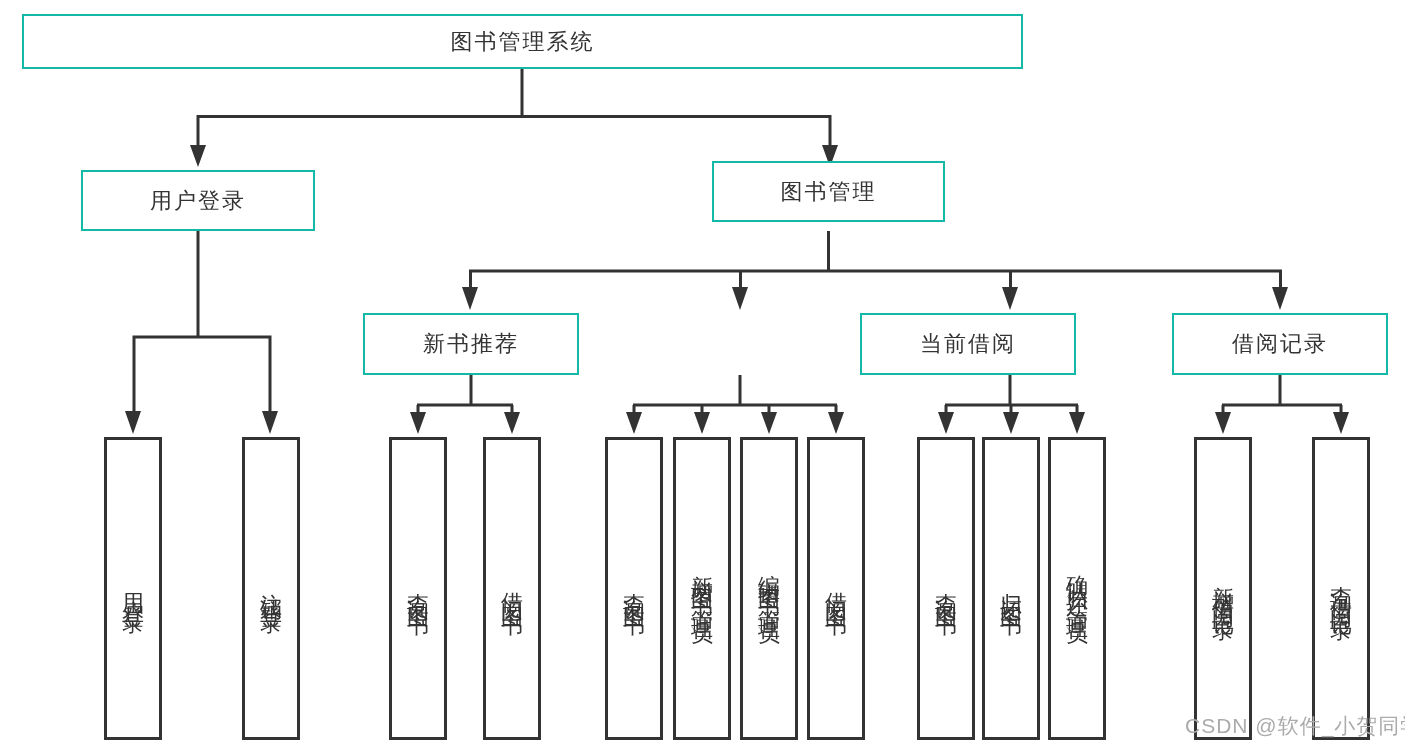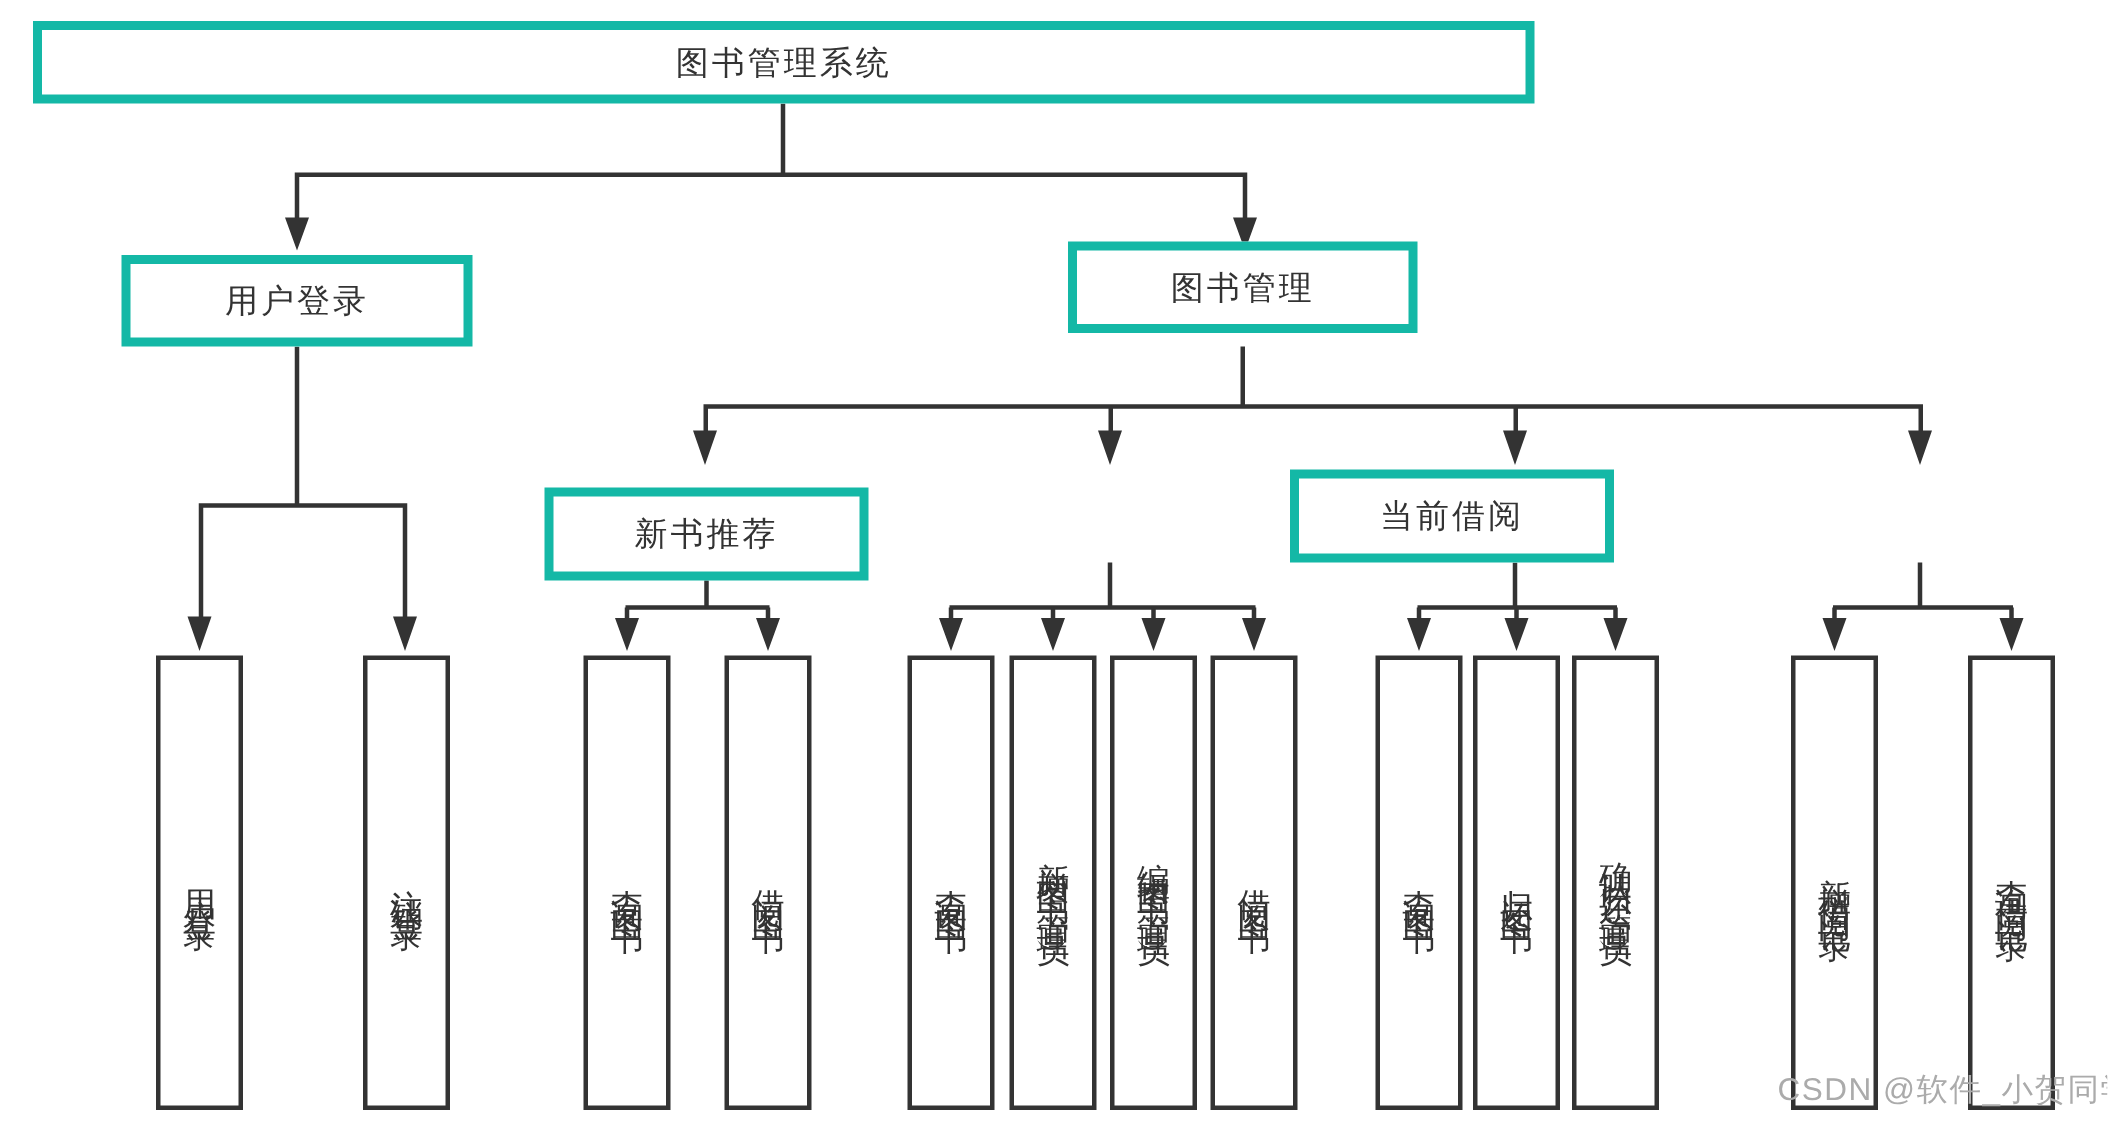--- a/index.html
+++ b/index.html
@@ -9,21 +9,21 @@
     height: 747px;
     background: #ffffff;
     font-family: "Liberation Sans", sans-serif;
     overflow: hidden;
   }
   svg.connectors { position: absolute; left: 0; top: 0; }
   .box {
     position: absolute;
     box-sizing: border-box;
     background: #ffffff;
-    border: 6px solid #14b8a6;
+    border: 2px solid #14b8a6;
     color: #333333;
     display: flex;
     align-items: center;
     justify-content: center;
     font-size: 22px;
     letter-spacing: 2px;
     white-space: nowrap;
   }
   .vbox {
     position: absolute;
@@ -38,21 +38,21 @@
     text-orientation: mixed;
     text-align: center;
     line-height: 52px;
     font-size: 22px;
     letter-spacing: 7px;
   }
   .root  { left: 22px;  top: 14px;  width: 1001px; height: 55px; }
   .l2a   { left: 81px;  top: 170px; width: 234px;  height: 61px; }
   .l2b   { left: 712px; top: 161px; width: 233px;  height: 61px; }
   .l3    { top: 313px; height: 62px; width: 216px; }
-  .l3a   { left: 363px; margin-top: 12px; }
+  .l3a   { left: 363px; }
   .l3b   { left: 632px; }
   .l3c   { left: 860px; }
   .l3d   { left: 1172px; }
   .leaf1  { left: 104px; }
   .leaf2  { left: 242px; }
   .leaf3  { left: 389px; }
   .leaf4  { left: 483px; }
   .leaf5  { left: 605px; }
   .leaf6  { left: 673px; }
   .leaf7  { left: 740px; }
@@ -107,20 +107,21 @@
              M1333 412 L1349 412 L1341 434 Z"></path>
   </svg>
 
   <div class="box root">图书管理系统</div>
 
   <div class="box l2a">用户登录</div>
   <div class="box l2b">图书管理</div>
 
   <div class="box l3 l3a">新书推荐</div>
   <div class="box l3 l3c">当前借阅</div>
+  <div class="box l3 l3d">借阅记录</div>
 
   <div class="vbox leaf1">用户登录</div>
   <div class="vbox leaf2">注销登录</div>
 
   <div class="vbox leaf3">查询图书</div>
   <div class="vbox leaf4">借阅图书</div>
 
   <div class="vbox leaf5">查询图书</div>
   <div class="vbox leaf6">新增图书（管理员）</div>
   <div class="vbox leaf7">编辑图书（管理员）</div>

